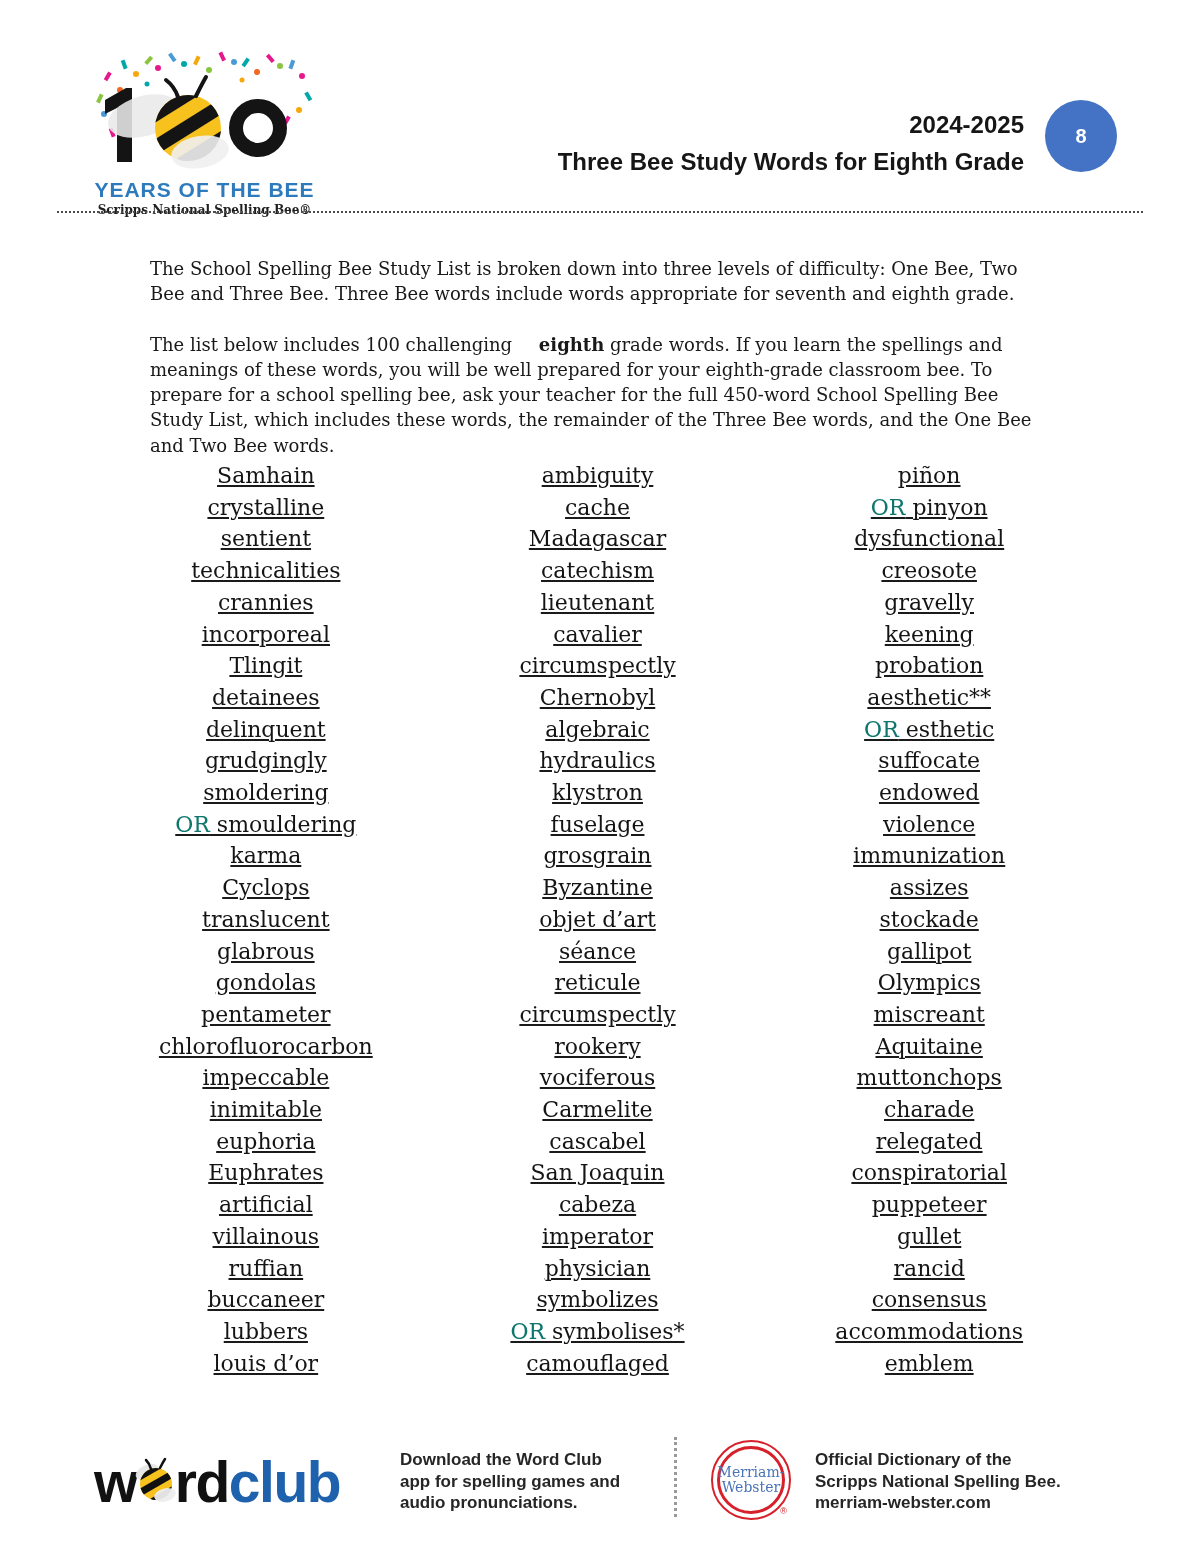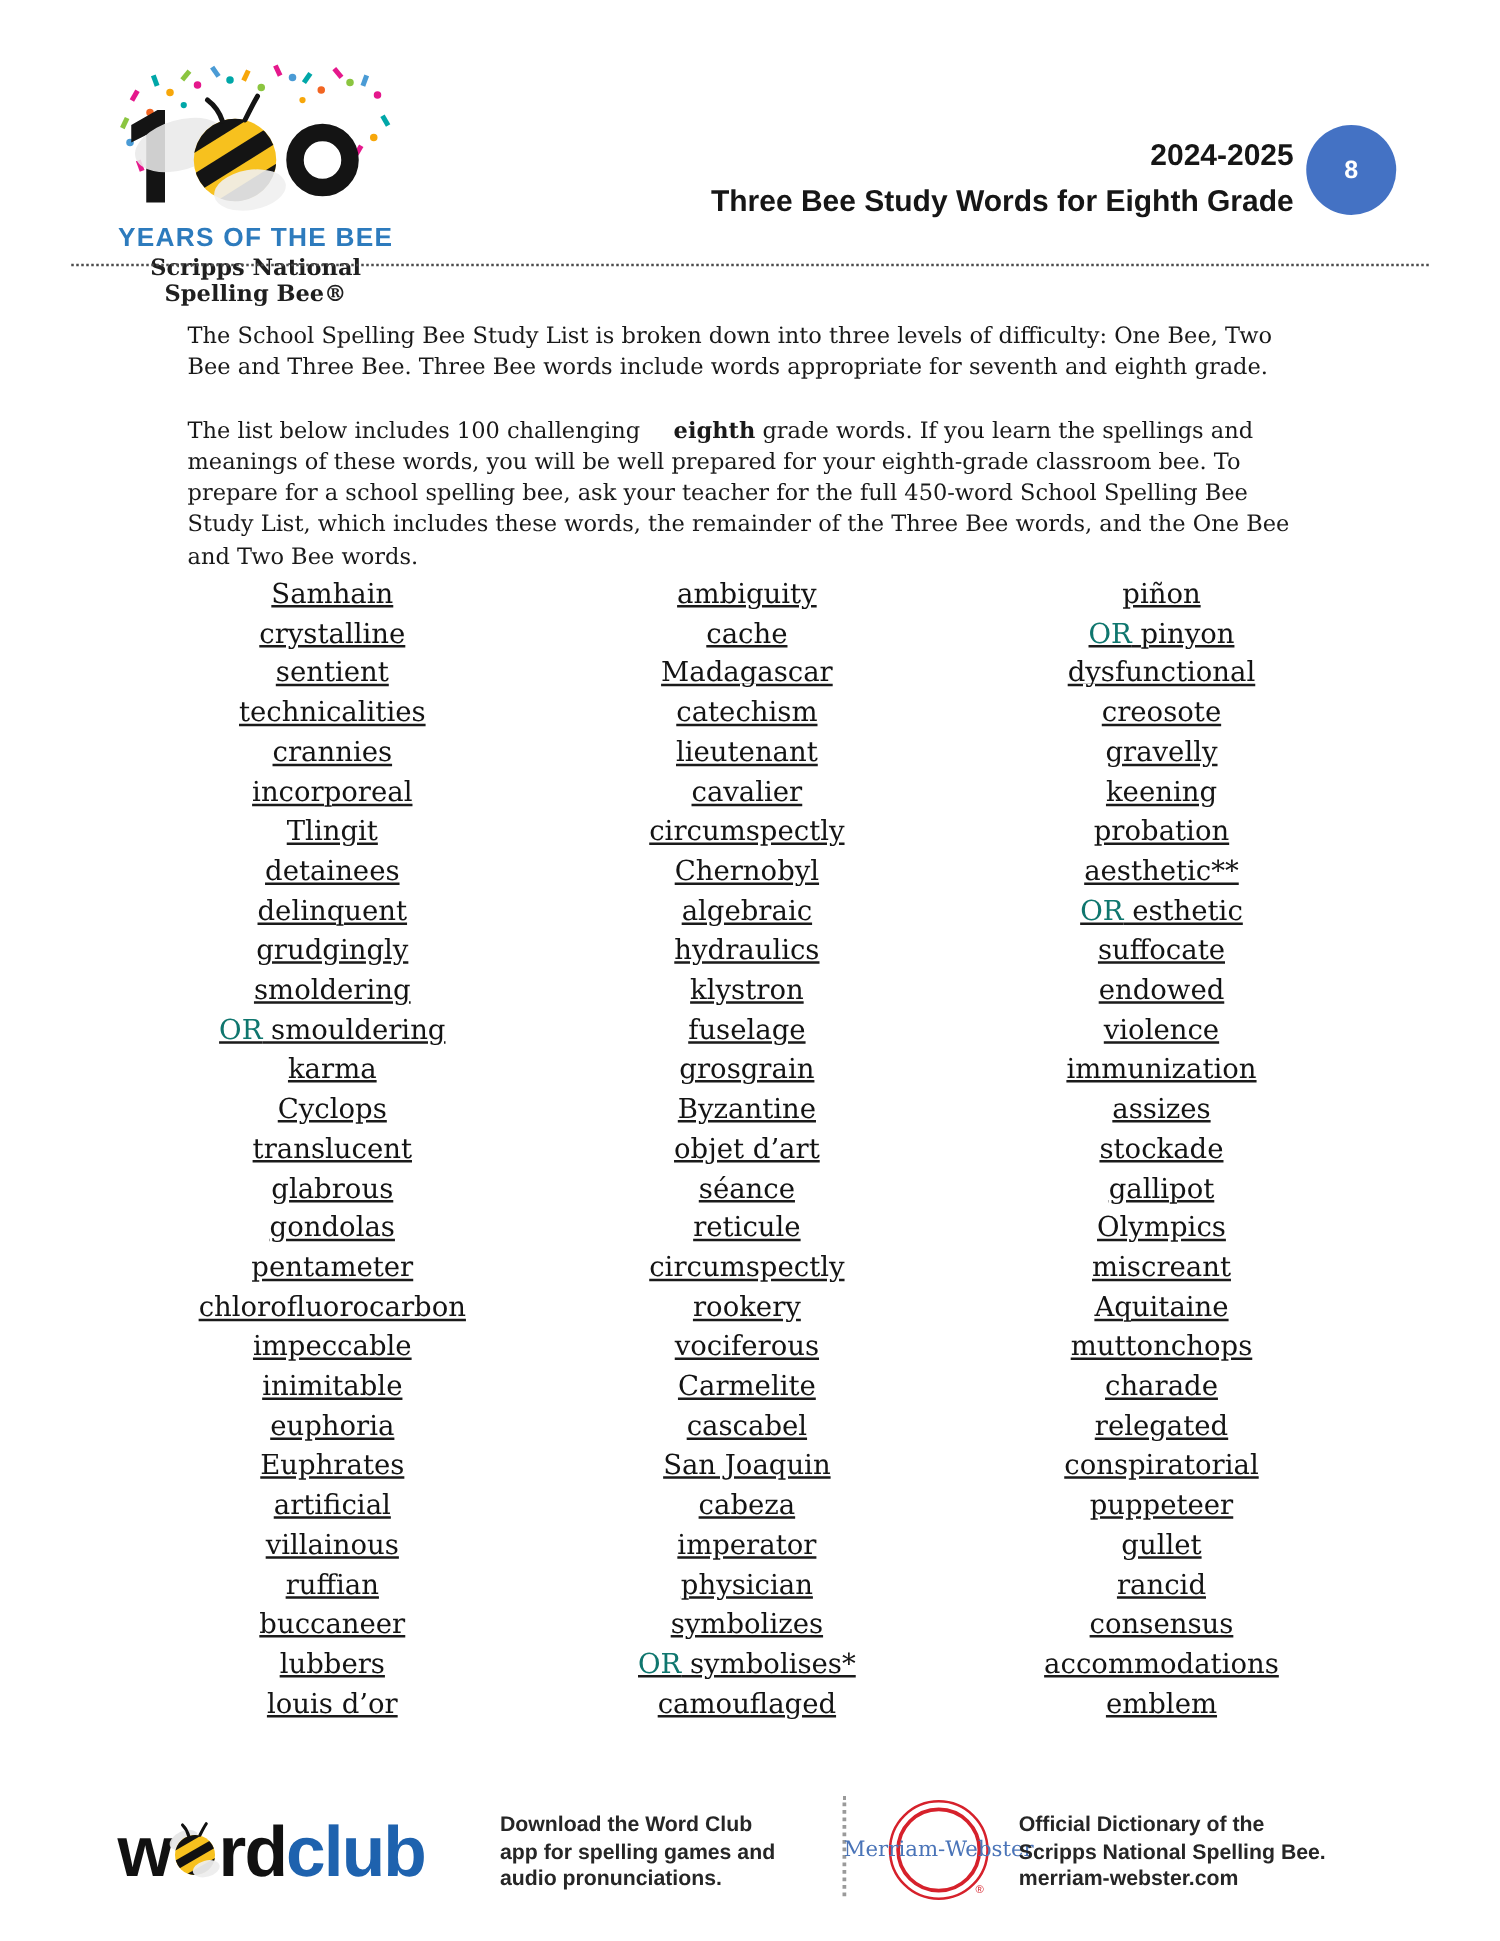--- a/index.html
+++ b/index.html
@@ -9,25 +9,25 @@
     margin:0 auto; overflow:hidden;
     font-family:"Liberation Sans", sans-serif; color:#1a1a1a;
   }
   
   .logo-block { position:absolute; left:92px; top:50px; width:225px; }
   .logo-years {
     margin-top:2px; text-align:center; color:#2d7bbd; font-weight:bold;
     font-size:21px; letter-spacing:1px; font-family:"Liberation Sans", sans-serif;
   }
   .logo-brand {
-    text-align:center; color:#1f1f1f; font-weight:bold; font-size:18px;
+    text-align:center; color:#1f1f1f; font-weight:bold; font-size:12px;
     font-family:"DejaVu Serif", serif; margin-top:1px;
   }
   .header-right {
-    position:absolute; right:165px; top:106px; text-align:right;
+    position:absolute; right:176px; top:106px; text-align:right;
     font-weight:bold; font-size:24px; line-height:37px; color:#161616;
   }
   .page-badge {
     position:absolute; left:1045px; top:100px; width:72px; height:72px;
     border-radius:50%; background:#4472c4; color:#ffffff;
     display:flex; align-items:center; justify-content:center;
     font-size:20px; font-weight:bold;
   }
   .dotted-rule {
     position:absolute; left:57px; top:211px; width:1086px; height:0;
@@ -69,22 +69,22 @@
     position:absolute; left:674px; top:1437px; height:80px; width:0;
     border-left:3px dotted #9a9a9a;
   }
   .mw-logo {
     position:absolute; left:711px; top:1440px; width:80px; height:80px;
     border-radius:50%; border:2px solid #d6212b; background:#ffffff;
     display:flex; align-items:center; justify-content:center;
   }
   .mw-inner {
     width:68px; height:68px; border-radius:50%; border:3px solid #d6212b;
-    display:flex; flex-direction:row; align-items:center; justify-content:center;
-    font-family:"DejaVu Serif", serif; color:#4a74b8; font-size:17px; line-height:15px;
+    display:flex; flex-direction:column; align-items:center; justify-content:center;
+    font-family:"DejaVu Serif", serif; color:#4a74b8; font-size:14px; line-height:15px;
   }
   .mw-reg { position:absolute; right:2px; bottom:2px; color:#d6212b; font-size:9px; }
 </style>
 </head>
 <body>
 
 <div class="page">
 
   <div class="logo-block">
     <svg width="225" height="122" viewBox="0 0 225 122">

